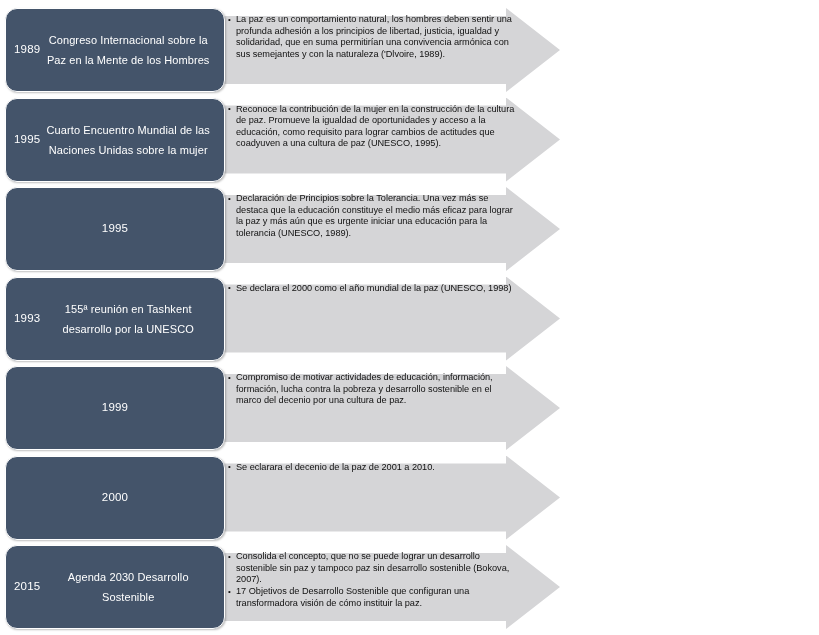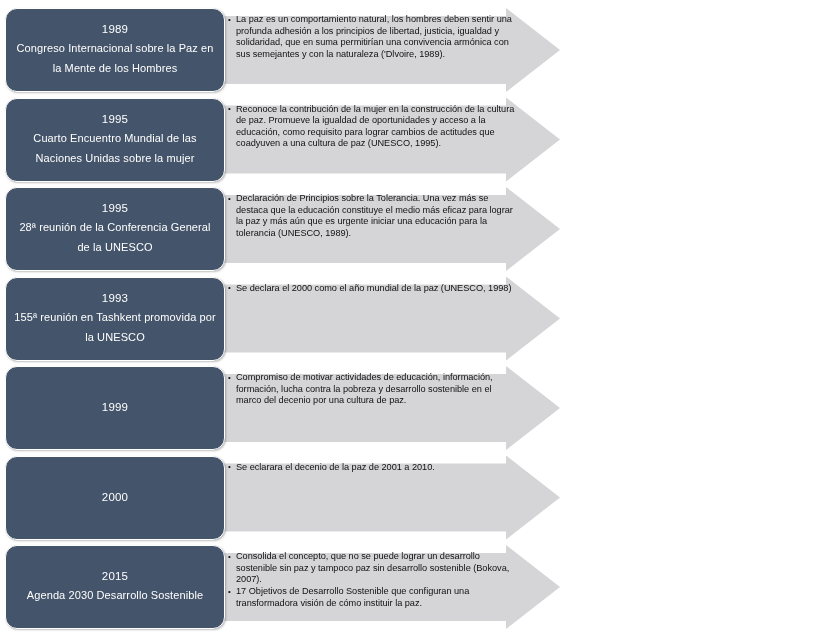--- a/index.html
+++ b/index.html
@@ -34,21 +34,21 @@
     position: absolute;
     left: 5px;
     top: 0;
     width: 220px;
     height: 84px;
     background: #44546A;
     border: 1px solid #ffffff;
     border-radius: 12px;
     box-sizing: border-box;
     display: flex;
-    flex-direction: column;
+    flex-direction: row;
     align-items: center;
     justify-content: center;
     color: #ffffff;
     text-align: center;
     padding: 2px 8px;
     box-shadow: 1px 1px 2px rgba(0,0,0,0.25);
     z-index: 3;
   }
   .event-year {
     font-size: 11.5px;
@@ -136,33 +136,32 @@
       <div class="arrow-text">
         <ul class="bullet-list">
           <li class="bullet-item">Reconoce la contribución de la mujer en la construcción de la cultura de paz. Promueve la igualdad de oportunidades y acceso a la educación, como requisito para lograr cambios de actitudes que coadyuven a una cultura de paz (UNESCO, 1995).</li>
         </ul>
       </div>
     </div>
     <div class="row" style="top: 187px;">
       <div class="arrow"></div>
       <div class="event-box">
         <div class="event-year">1995</div>
-        <div class="event-title">28ª reunión de la Conferencia General de la UNESCO</div>
       </div>
       <div class="arrow-text">
         <ul class="bullet-list">
           <li class="bullet-item">Declaración de Principios sobre la Tolerancia. Una vez más se destaca que la educación constituye el medio más eficaz para lograr la paz y más aún que es urgente iniciar una educación para la  tolerancia (UNESCO, 1989).</li>
         </ul>
       </div>
     </div>
     <div class="row" style="top: 276.5px;">
       <div class="arrow"></div>
       <div class="event-box">
         <div class="event-year">1993</div>
-        <div class="event-title">155ª reunión en Tashkent promovida por la UNESCO</div>
+        <div class="event-title">155ª reunión en Tashkent desarrollo por la UNESCO</div>
       </div>
       <div class="arrow-text">
         <ul class="bullet-list">
           <li class="bullet-item">Se declara el 2000  como el año mundial de la paz (UNESCO, 1998)</li>
         </ul>
       </div>
     </div>
     <div class="row" style="top: 366px;">
       <div class="arrow"></div>
       <div class="event-box">

